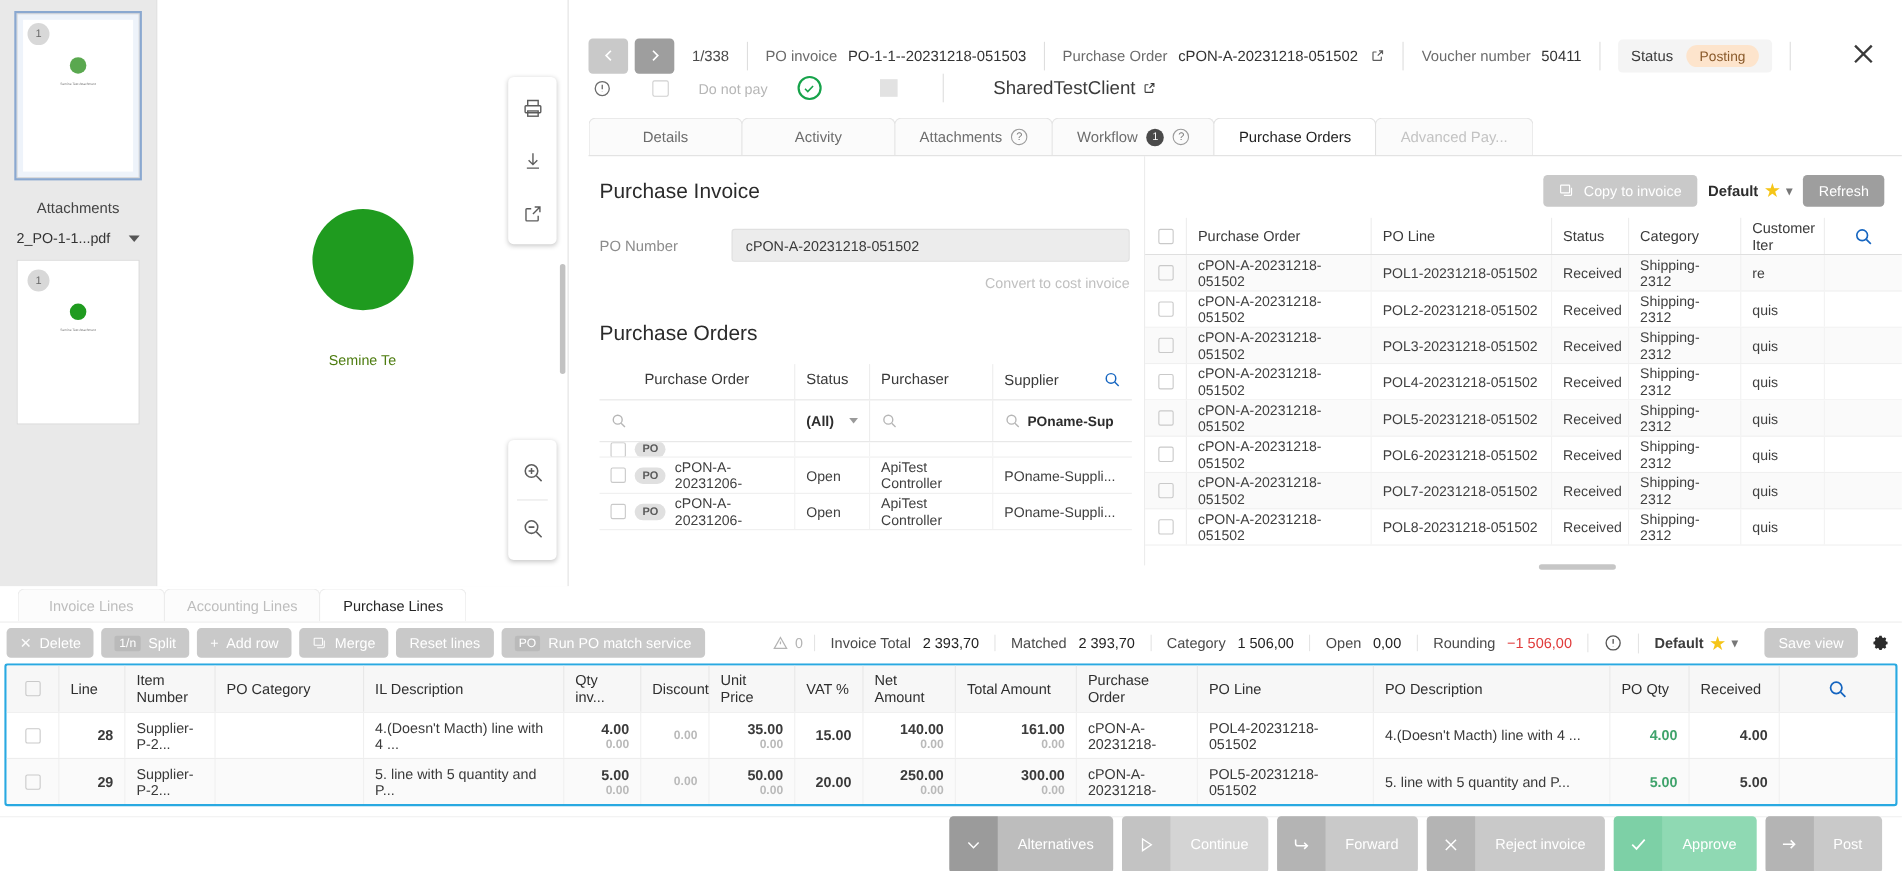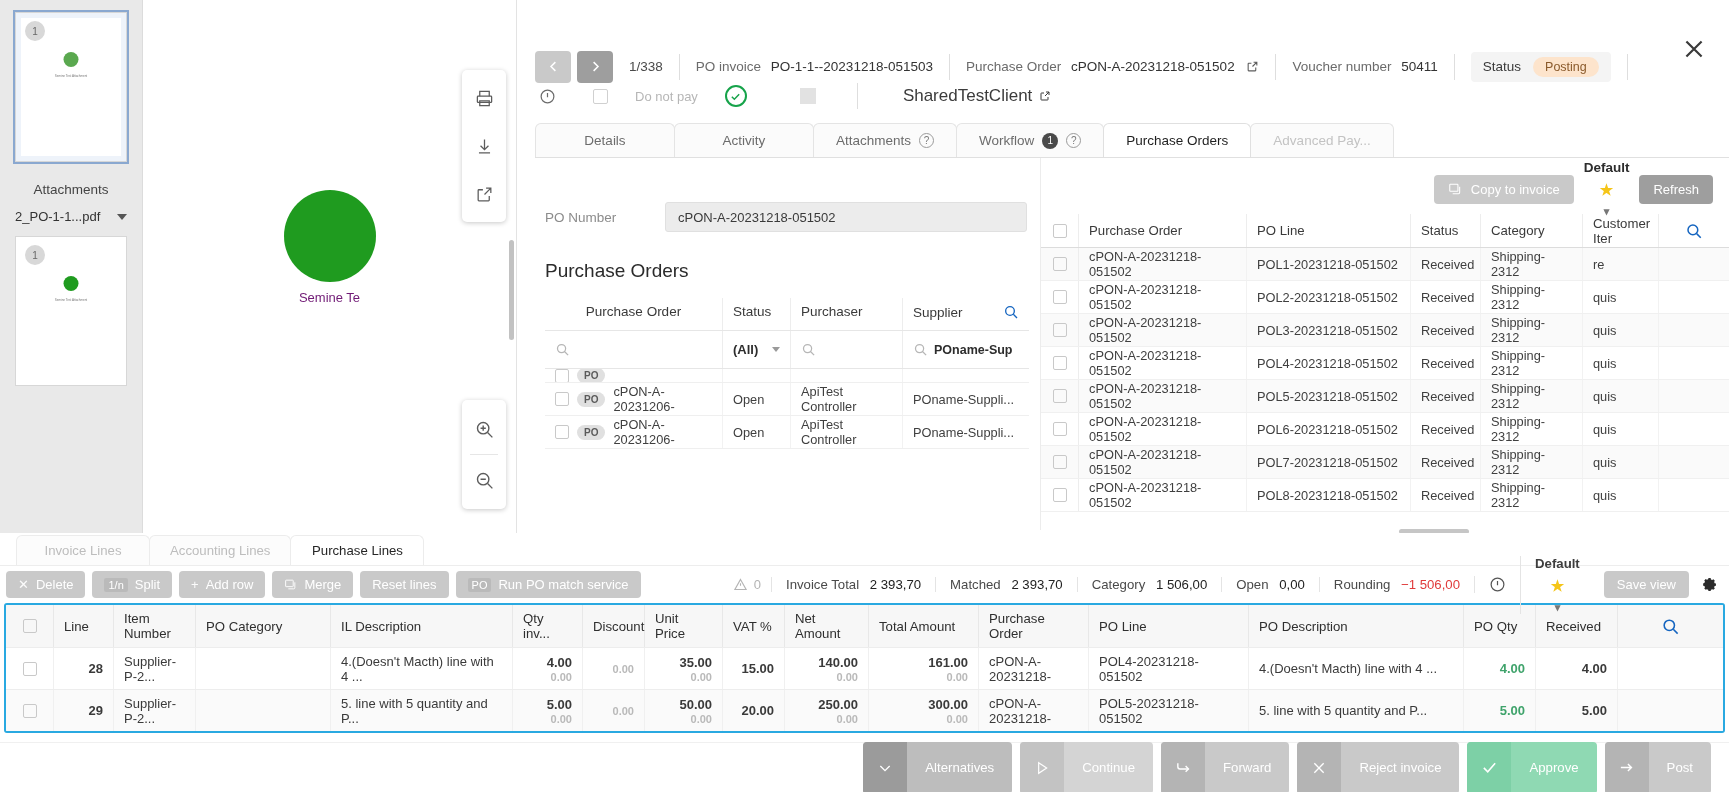--- a/index.html
+++ b/index.html
@@ -53,22 +53,22 @@
 
   #pageview {
     flex: 1; background: #fff; position: relative; overflow: hidden;
     border-left: 1px solid #dcdcdc;
   }
   .doc-logo {
     position: absolute; left: 50%; top: 190px; transform: translateX(-50%);
     width: 92px; height: 92px; border-radius: 50%; background: #1f9b1f;
   }
   .doc-caption {
-    position: absolute; left: 50%; top: 290px; transform: translateX(-50%);
-    font-size: 13px; color: #701a75; white-space: nowrap;
+    position: absolute; left: 50%; top: 320px; transform: translateX(-50%);
+    font-size: 13px; color: #4d7c0f; white-space: nowrap;
   }
   
   .toolstrip {
     position: absolute; right: 10px; background: #fff; border-radius: 5px;
     box-shadow: 0 1px 5px rgba(0,0,0,.22); display: flex; flex-direction: column;
     padding: 4px 0;
   }
   .toolstrip.top { top: 70px; }
   .toolstrip.bottom { top: 400px; }
   .tool-btn {
@@ -84,21 +84,20 @@
   }
 
   
   #detail {
     position: absolute; left: 516px; top: 0; right: 0; height: 533px;
     background: #fff; border-left: 1px solid #e3e3e3;
   }
   .hdr-row1 {
     display: flex; align-items: center; padding: 39px 0 0 18px; gap: 0;
     height: 62px;
-    margin-top: 16px;
   }
   .nav-btn {
     width: 36px; height: 32px; border-radius: 4px; background: #c9c9c9;
     display: flex; align-items: center; justify-content: center; cursor: pointer;
     color: #fff;
   }
   .nav-btn.next { background: #9e9e9e; margin-left: 6px; }
   .pgcount { font-size: 13.5px; color: #4a4a4a; margin: 0 16px 0 16px; }
   .vdiv { width:1px; height: 26px; background: #dedede; }
   .hdr-field { font-size: 13.5px; color: #4a4a4a; padding: 0 16px; white-space: nowrap; }
@@ -172,21 +171,21 @@
   .col-su { width: 126px; }
 
   
   .pogrid { flex: 1; padding-top: 14px; position: relative; }
   .pogrid-top { display:flex; align-items:center; justify-content:flex-end; gap:10px; padding-right: 16px; height: 34px;}
   .gbtn {
     background: #c9c9c9; color: #fff; font-size: 13px; border-radius: 4px;
     padding: 7px 14px; display: flex; align-items: center; gap: 9px; cursor: pointer;
   }
   .gbtn.dark { background: #9e9e9e; }
-  .view-default { display:flex;align-items:center;gap:6px;font-size:13.5px;color:#2d2d2d;font-weight:bold;cursor:pointer;flex-direction:column; }
+  .view-default { display:flex;align-items:center;gap:6px;font-size:13.5px;color:#2d2d2d;font-weight:bold;cursor:pointer; }
   .star { color: #f5c518; font-size: 15px; }
   .chev { color:#777; font-size: 11px;}
   .pogrid-tbl { margin-top: 8px; font-size: 12.8px; }
   .pogrid-tbl .hrow { display:flex; border-bottom: 1px solid #dcdcdc; height: 34px; }
   .pogrid-tbl .hcell { display:flex;align-items:center;padding:0 10px; color:#3a3a3a; font-size:13.2px; border-right:1px solid #ededed;}
   .pogrid-tbl .drow { display:flex; height: 33px; border-bottom:1px solid #f0f0f0;}
   .pogrid-tbl .drow:nth-child(odd) { background: #fafafa; }
   .pogrid-tbl .dcell { display:flex;align-items:center;padding:0 10px; color:#3f3f3f; border-right:1px solid #f2f2f2;}
   .g-cb { width: 38px; display:flex;align-items:center;justify-content:center;border-right:1px solid #ededed;}
   .g-po { width: 168px; }
@@ -437,28 +436,30 @@
         <span>Purchase Orders</span>
       </div>
     <div class="tab disabled">
         <span>Advanced Pay...</span>
       </div>
   </div>
 
   <div class="detail-body">
 
     <div class="pi-col">
+      <div class="pi-h">Purchase Invoice</div>
 
       <div class="pi-field">
         <div class="pi-lbl">PO Number</div>
         <div class="pi-input">
           <span>cPON-A-20231218-051502</span>
         </div>
       </div>
 
+      <div class="convert-link">Convert to cost invoice</div>
 
       <div class="po-h">Purchase Orders</div>
 
       <div class="po-tbl">
         <div class="th-row">
           <div class="th col-po" style="text-align:center">Purchase Order</div>
           <div class="th col-st">Status</div>
           <div class="th col-pu">Purchaser</div>
           <div class="th col-su" style="display:flex;align-items:center;justify-content:space-between;border-right:none;">
             <span>Supplier</span>

